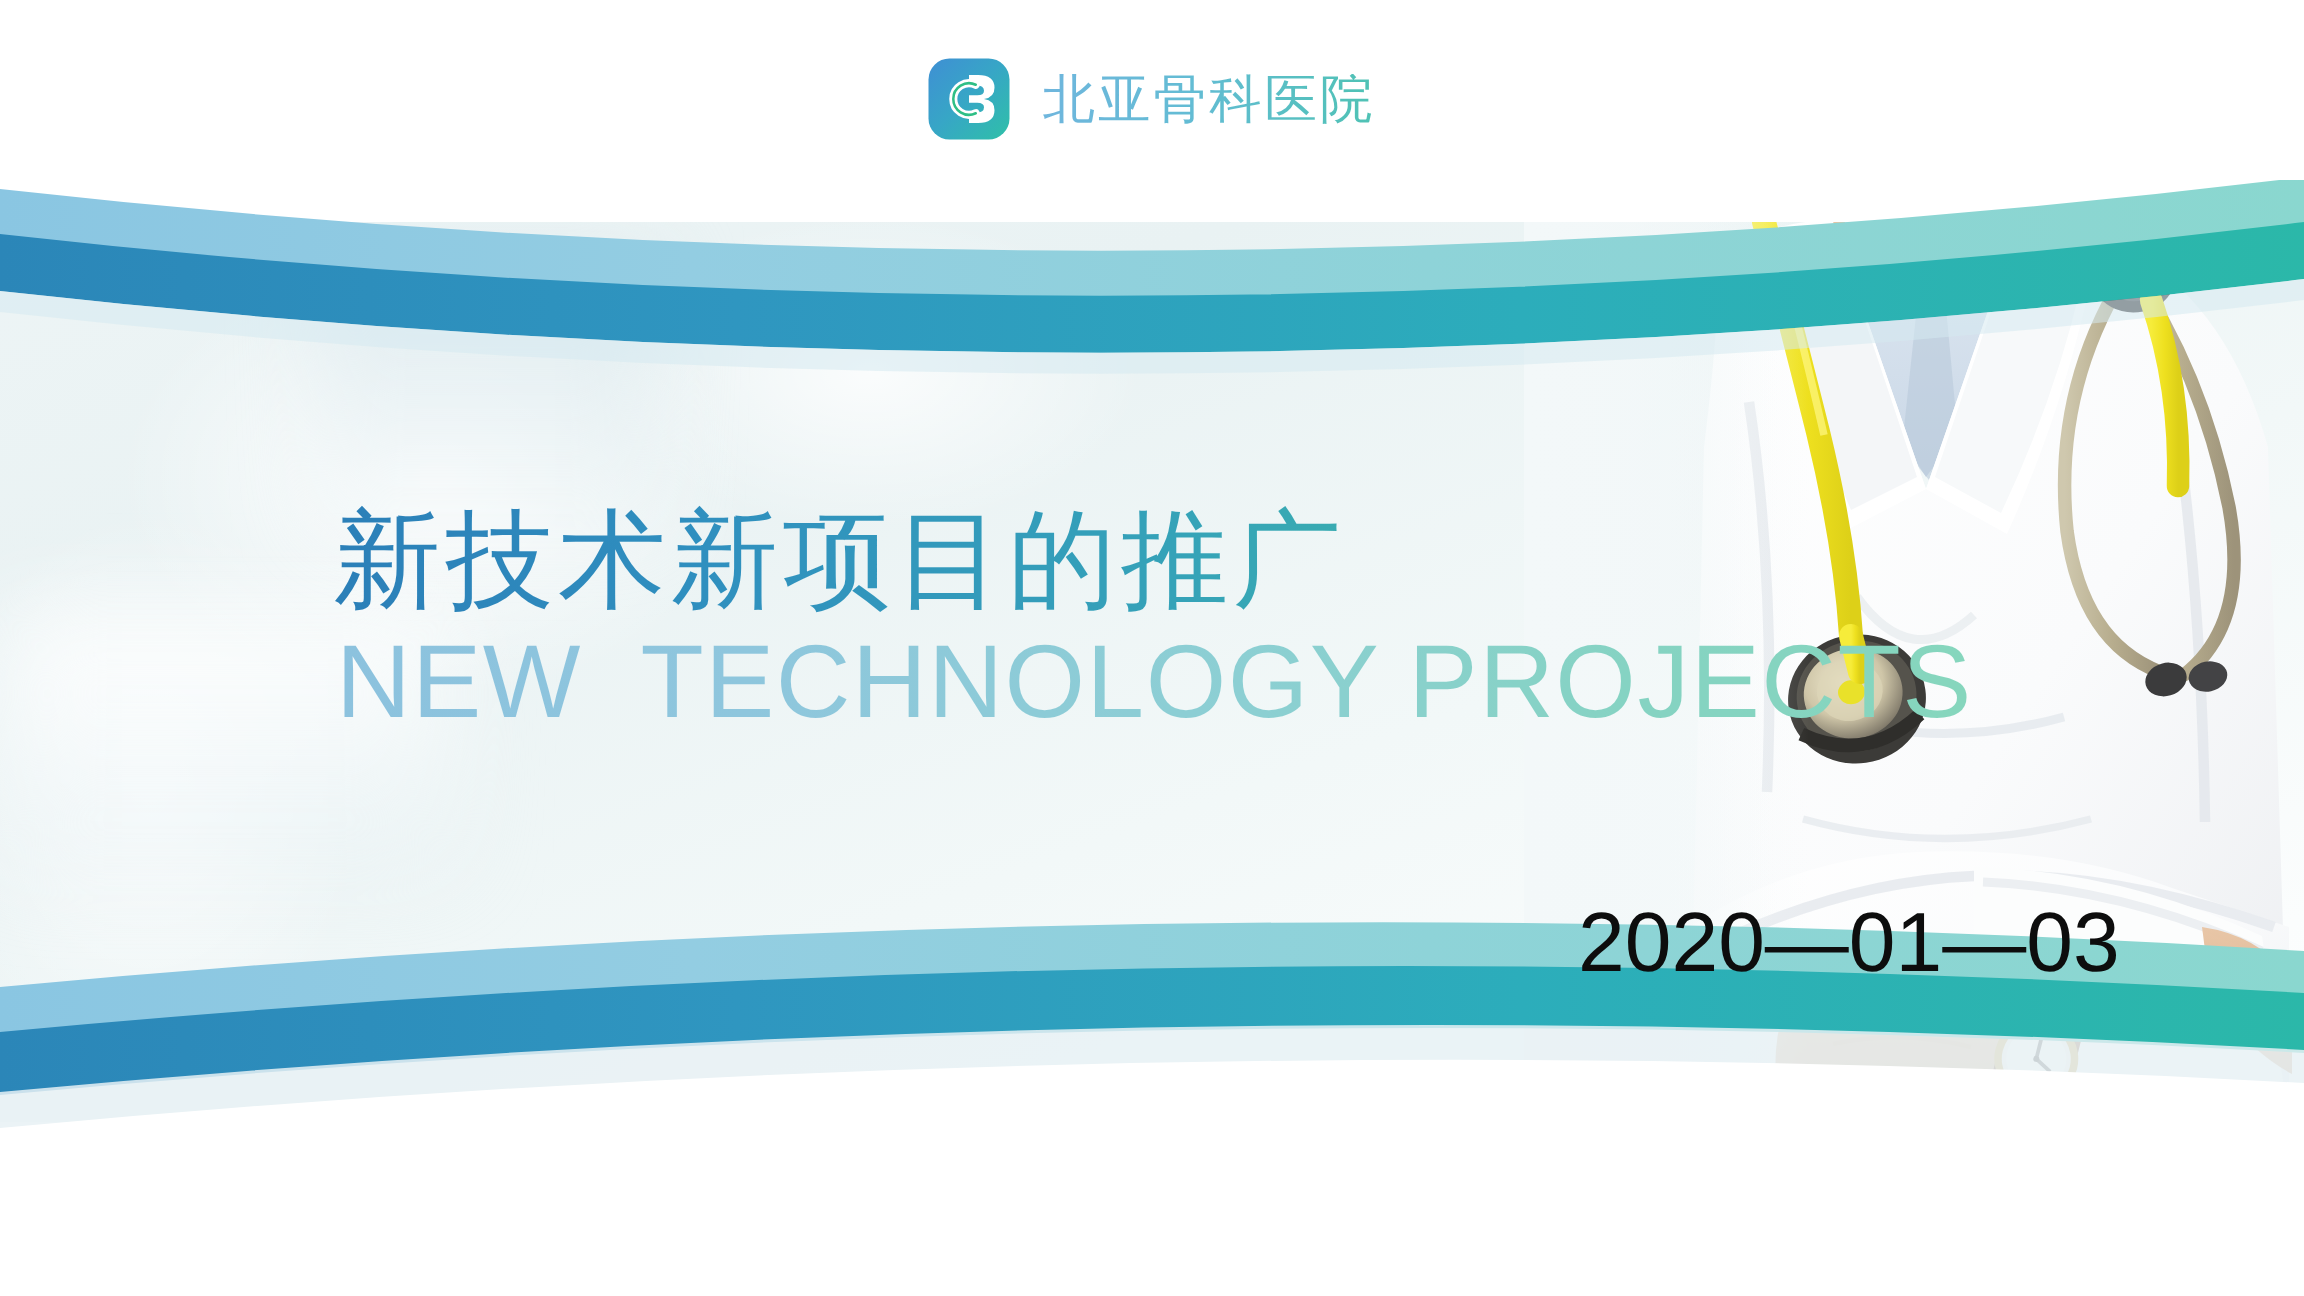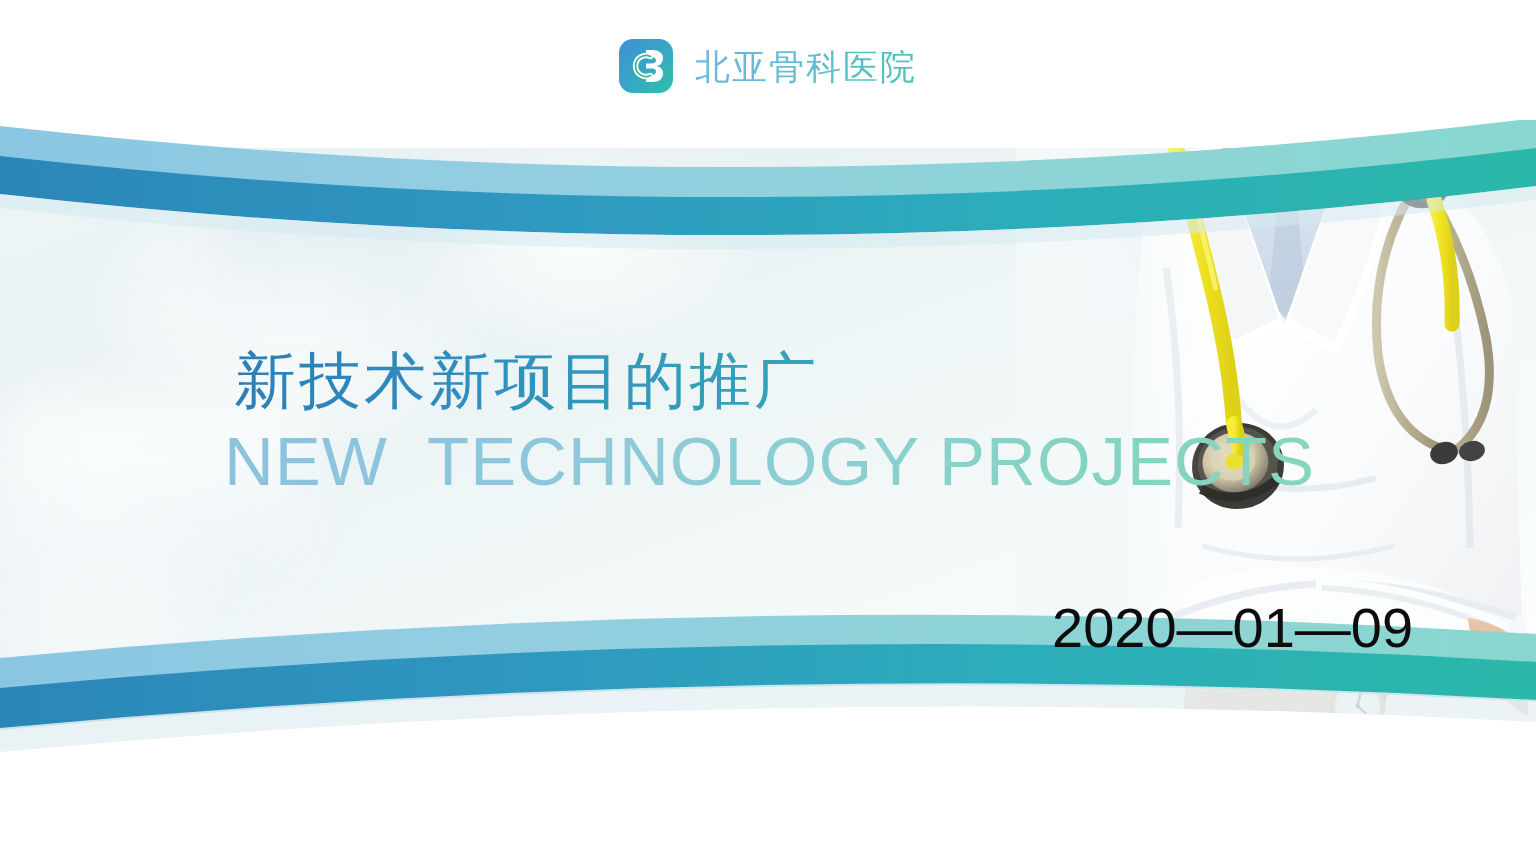--- a/index.html
+++ b/index.html
@@ -134,26 +134,26 @@
 
   
   .titleblock {
     position: absolute;
     left: 222px;
     top: 336px;
     z-index: 30;
     pointer-events: none;
   }
   .title-cn {
-    font-size: 62px;
+    font-size: 72px;
     line-height: 1.08;
     font-weight: 400;
     letter-spacing: 3px;
     white-space: nowrap;
-    margin: 12px;
+    margin: 0;
     background: linear-gradient(90deg, #2b7fb8 0%, #2f8fbf 22%, #35a3b8 52%, #3fb9a6 78%, #46c3a0 100%);
     -webkit-background-clip: text;
     background-clip: text;
     color: transparent;
     -webkit-text-fill-color: transparent;
     pointer-events: auto;
   }
   .title-en {
     font-size: 69px;
     line-height: 1.0;
@@ -363,21 +363,21 @@
 
       <path d="M0 152 Q768 80 1536 122 L1536 200 L0 200 Z" fill="#ffffff"></path>
     </svg>
   </div>
 
   <div class="titleblock">
     <div class="title-cn">新技术新项目的推广</div>
     <div class="title-en">NEW  TECHNOLOGY PROJECTS</div>
   </div>
 
-  <div class="date">2020—01—09</div>
+  <div class="date">2020—01—03</div>
 
   <div class="header">
     <div class="brand">
       <div class="logo-mark">
         <svg width="54" height="54" viewBox="0 0 54 54" xmlns="http://www.w3.org/2000/svg">
 
           <path d="M33 11 Q44 11 44 19.5 Q44 26 37 27 Q44 28 44 34.5 Q44 43 33 43 L27 43 L27 36 L32 36 Q37 36 37 32.5 Q37 29.5 32.5 29.5 L27 29.5 L27 24.5 L32.5 24.5 Q37 24.5 37 21.5 Q37 18 32 18 L27 18 L27 11 Z" fill="#ffffff"></path>
           <path d="M31.5 17.5 A10.5 10.5 0 1 0 31.5 36.5" fill="none" stroke="#ffffff" stroke-width="5.4" stroke-linecap="round"></path>
           <path d="M31.5 17.5 A10.5 10.5 0 1 0 31.5 36.5" fill="none" stroke="#2fbf86" stroke-width="1.7" stroke-linecap="round"></path>
         </svg>

